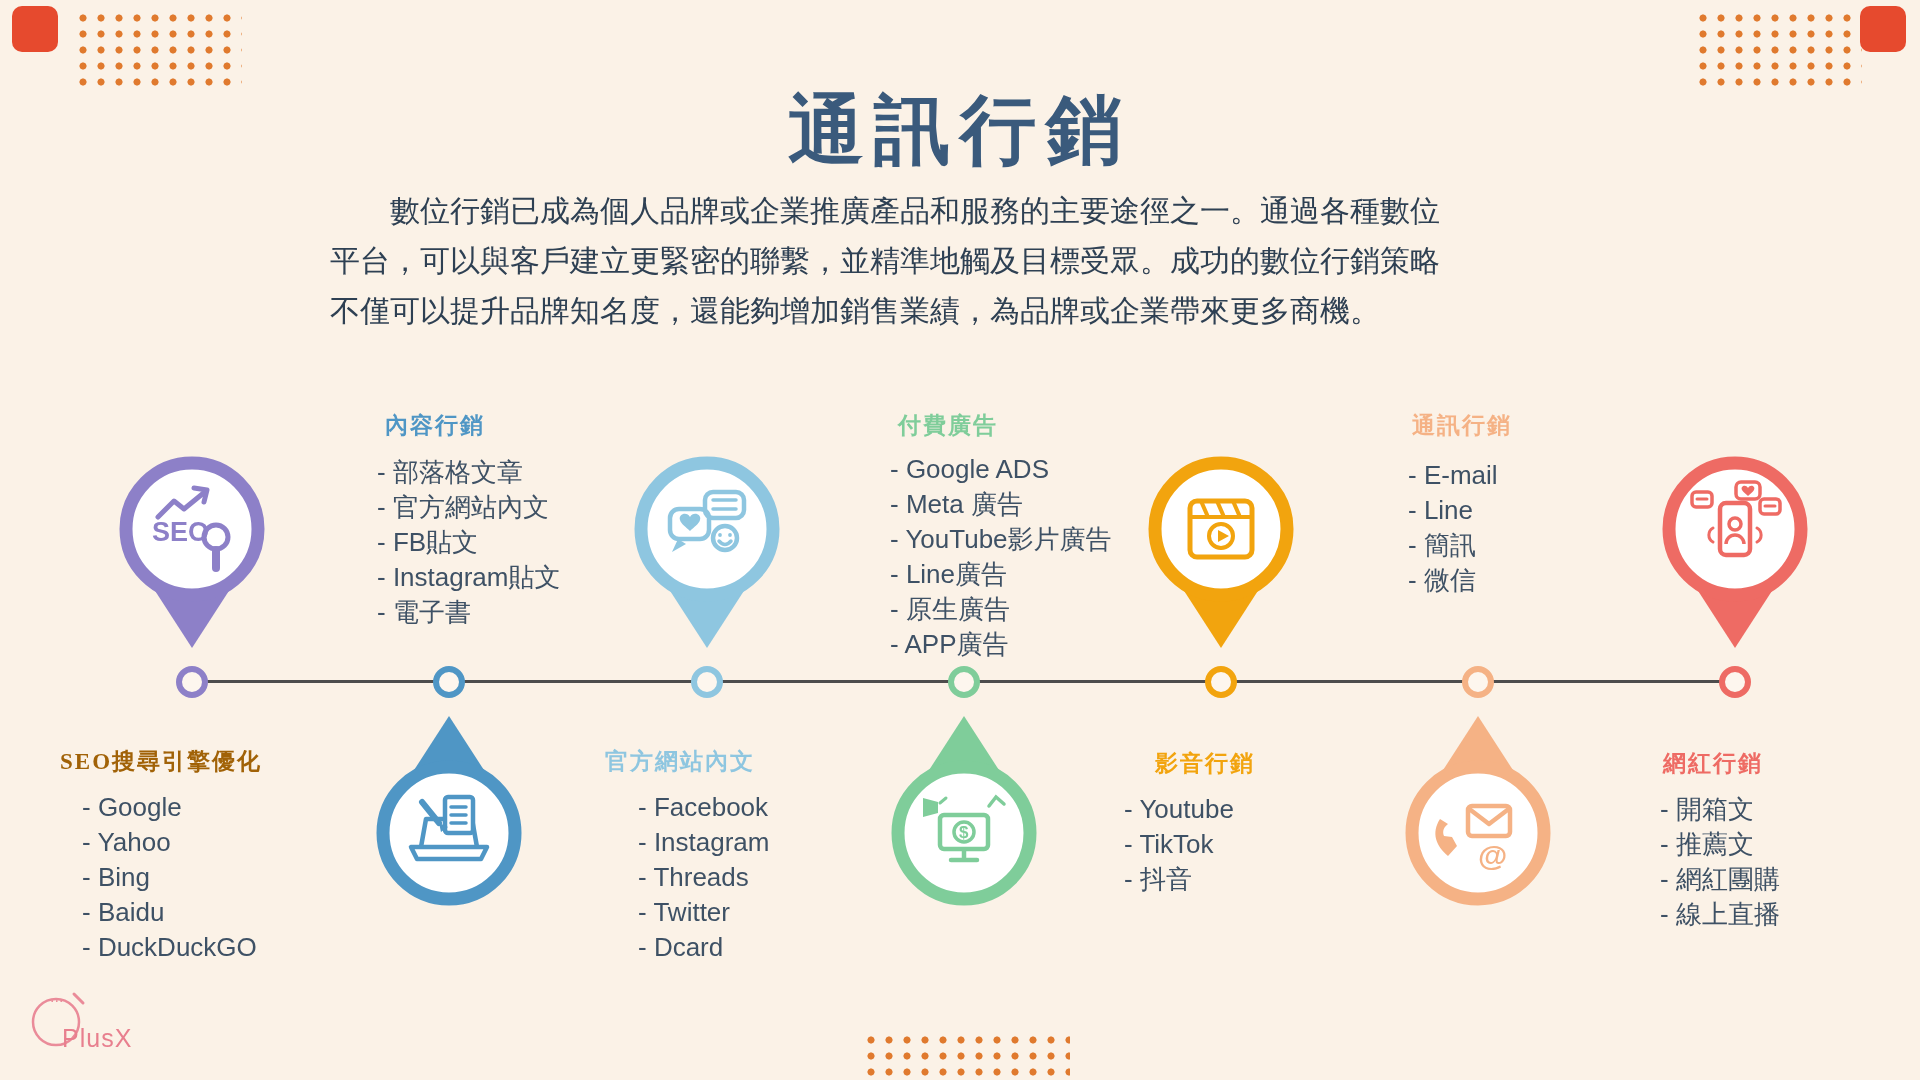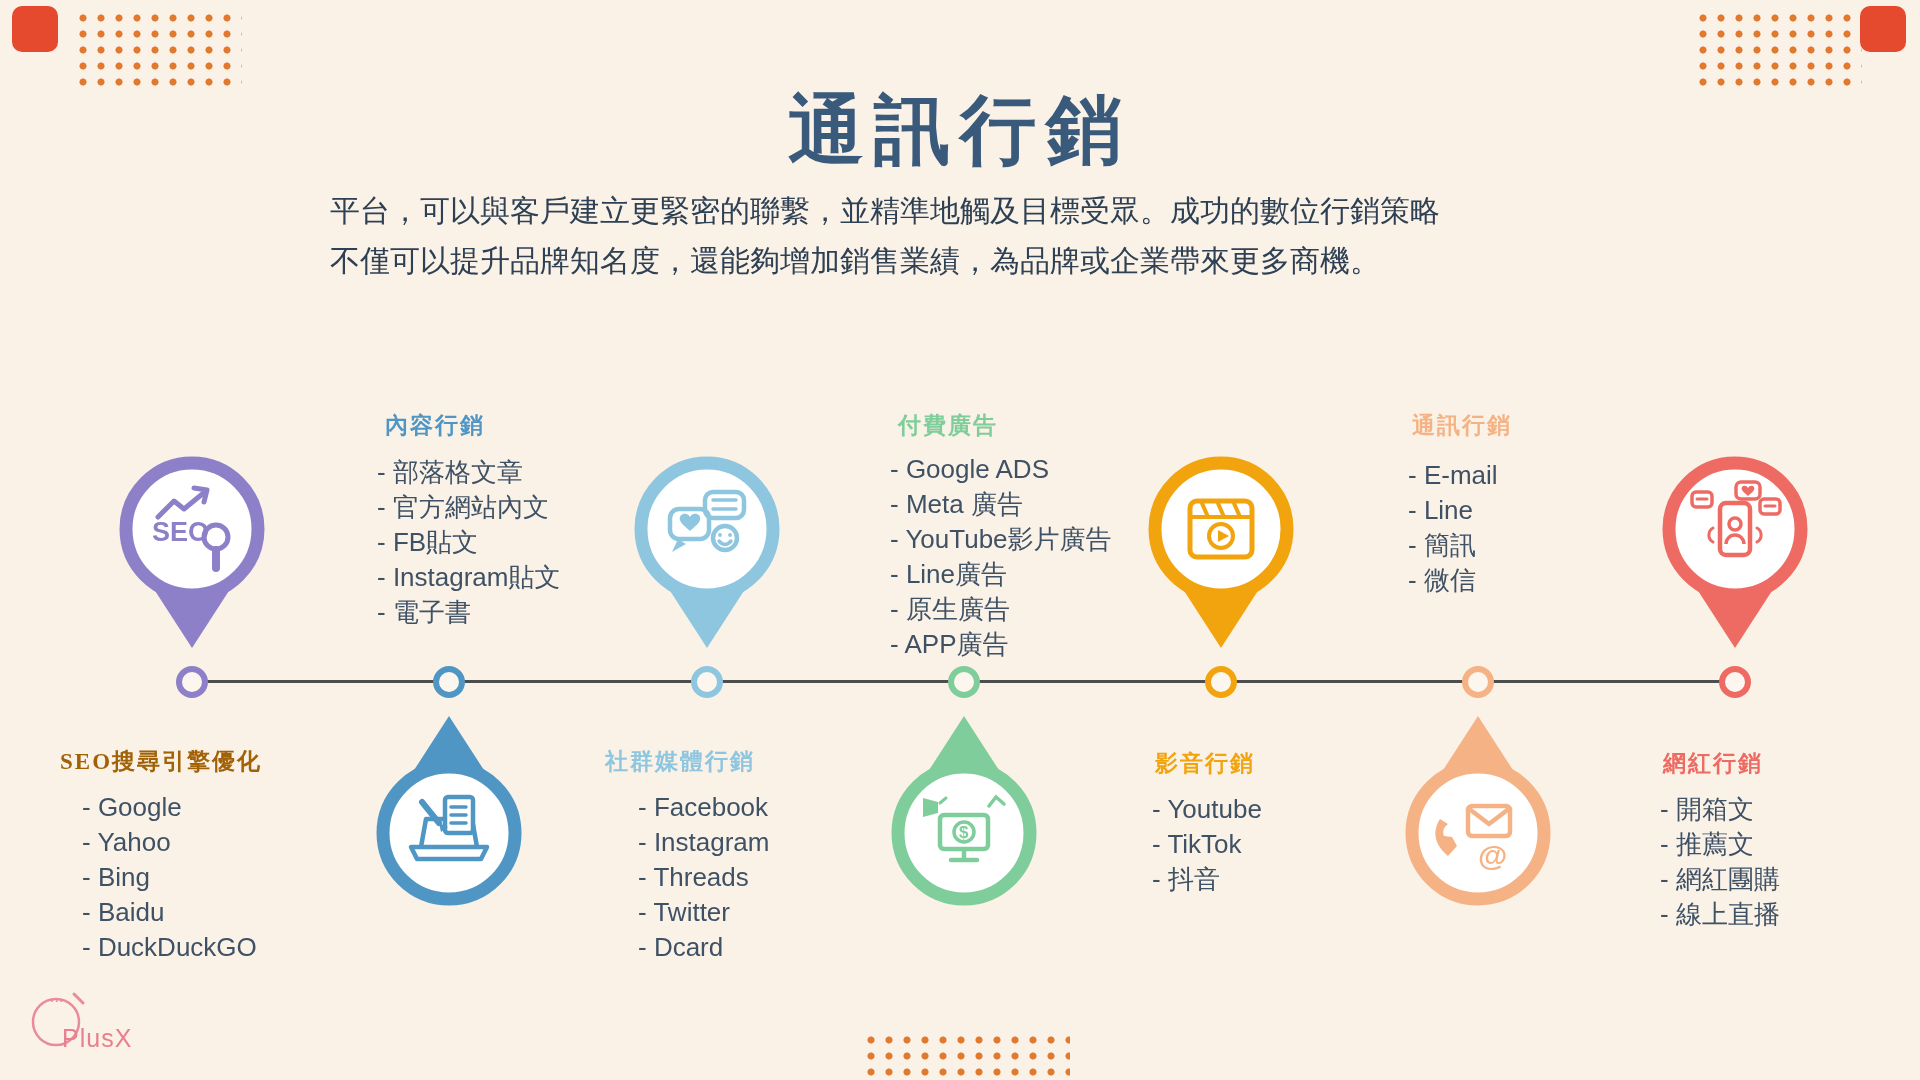--- a/index.html
+++ b/index.html
@@ -38,20 +38,21 @@
 <div class="canvas">
   <div class="corner-square corner-square-tl"></div>
   <div class="dot-grid dot-grid-tl"></div>
   <div class="dot-grid dot-grid-tr"></div>
   <div class="corner-square corner-square-tr"></div>
   <div class="dot-grid dot-grid-bottom"></div>
 
   <h1 class="main-title">通訊行銷</h1>
 
   <div class="intro">
+    <div class="intro-line indent">數位行銷已成為個人品牌或企業推廣產品和服務的主要途徑之一。通過各種數位</div>
     <div class="intro-line">平台，可以與客戶建立更緊密的聯繫，並精準地觸及目標受眾。成功的數位行銷策略</div>
     <div class="intro-line">不僅可以提升品牌知名度，還能夠增加銷售業績，為品牌或企業帶來更多商機。</div>
   </div>
 
   <div class="timeline-line"></div>
   <div id="timeline">
       <div class="timeline-node" style="left: 176px; border-color: rgb(141, 128, 200);"></div>
       <div class="pin" style="left: 107px; top: 444px;"><svg width="170" height="212" viewBox="0 0 170 212">
       <polygon points="32,122 85,204 138,122" fill="#8d80c8"></polygon>
       <circle cx="85" cy="85" r="66" fill="#ffffff" stroke="#8d80c8" stroke-width="13"></circle>
@@ -104,21 +105,21 @@
     <path d="M-17,-12 c-3,-6 -12,-3 -10,3 c1,4 6,7 10,11 c4,-4 9,-7 10,-11 c2,-6 -7,-9 -10,-3 z" fill="#8ec6e0"></path>
     <rect x="-2" y="-37" width="39" height="26" rx="8" fill="none" stroke="#8ec6e0" stroke-width="4.5"></rect>
     <line x1="6" y1="-29" x2="29" y2="-29" stroke="#8ec6e0" stroke-width="3.5" stroke-linecap="round"></line>
     <line x1="6" y1="-20" x2="29" y2="-20" stroke="#8ec6e0" stroke-width="3.5" stroke-linecap="round"></line>
     <circle cx="18" cy="9" r="12" fill="none" stroke="#8ec6e0" stroke-width="4.5"></circle>
     <circle cx="13" cy="6" r="1.9" fill="#8ec6e0"></circle>
             <circle cx="23" cy="6" r="1.9" fill="#8ec6e0"></circle>
     <path d="M12,12 q6,7 12,0" fill="none" stroke="#8ec6e0" stroke-width="3.5" stroke-linecap="round"></path>
           </g>
         </svg></div>
-      <div class="item-title" style="left: 605px; top: 746px; color: rgb(142, 198, 224);">社群媒體行銷</div>
+      <div class="item-title" style="left: 605px; top: 746px; color: rgb(142, 198, 224);">官方網站內文</div>
       <div class="item-list" style="left: 638px; top: 790px;">
         <div class="list-item">- Facebook</div>
         <div class="list-item">- Instagram</div>
         <div class="list-item">- Threads</div>
         <div class="list-item">- Twitter</div>
         <div class="list-item">- Dcard</div>
       </div>
       <div class="timeline-node" style="left: 948px; border-color: rgb(127, 205, 154);"></div>
       <div class="pin" style="left: 879px; top: 706px;"><svg width="170" height="212" viewBox="0 0 170 212">
       <polygon points="32,92 85,10 138,92" fill="#7fcd9a"></polygon>
@@ -151,21 +152,21 @@
     <rect x="-31" y="-28" width="62" height="56" rx="7" fill="none" stroke="#f2a40e" stroke-width="5"></rect>
     <line x1="-31" y1="-12" x2="31" y2="-12" stroke="#f2a40e" stroke-width="4"></line>
     <line x1="-20" y1="-28" x2="-13" y2="-12" stroke="#f2a40e" stroke-width="4"></line>
     <line x1="-4" y1="-28" x2="3" y2="-12" stroke="#f2a40e" stroke-width="4"></line>
     <line x1="12" y1="-28" x2="19" y2="-12" stroke="#f2a40e" stroke-width="4"></line>
     <circle cx="0" cy="7" r="12" fill="none" stroke="#f2a40e" stroke-width="4"></circle>
     <path d="M-3,1 L8,7 L-3,13 Z" fill="#f2a40e"></path>
           </g>
         </svg></div>
       <div class="item-title" style="left: 1155px; top: 748px; color: rgb(242, 164, 14);">影音行銷</div>
-      <div class="item-list" style="left: 1152px; top: 792px;">
+      <div class="item-list" style="left: 1124px; top: 792px;">
         <div class="list-item">- Youtube</div>
         <div class="list-item">- TikTok</div>
         <div class="list-item">- 抖音</div>
       </div>
       <div class="timeline-node" style="left: 1462px; border-color: rgb(245, 178, 133);"></div>
       <div class="pin" style="left: 1393px; top: 706px;"><svg width="170" height="212" viewBox="0 0 170 212">
       <polygon points="32,92 85,10 138,92" fill="#f5b285"></polygon>
       <circle cx="85" cy="127" r="66" fill="#ffffff" stroke="#f5b285" stroke-width="13"></circle>
       <g transform="translate(85,127)">
     <rect x="-10" y="-27" width="42" height="30" rx="4" fill="none" stroke="#f5b285" stroke-width="4.5"></rect>

